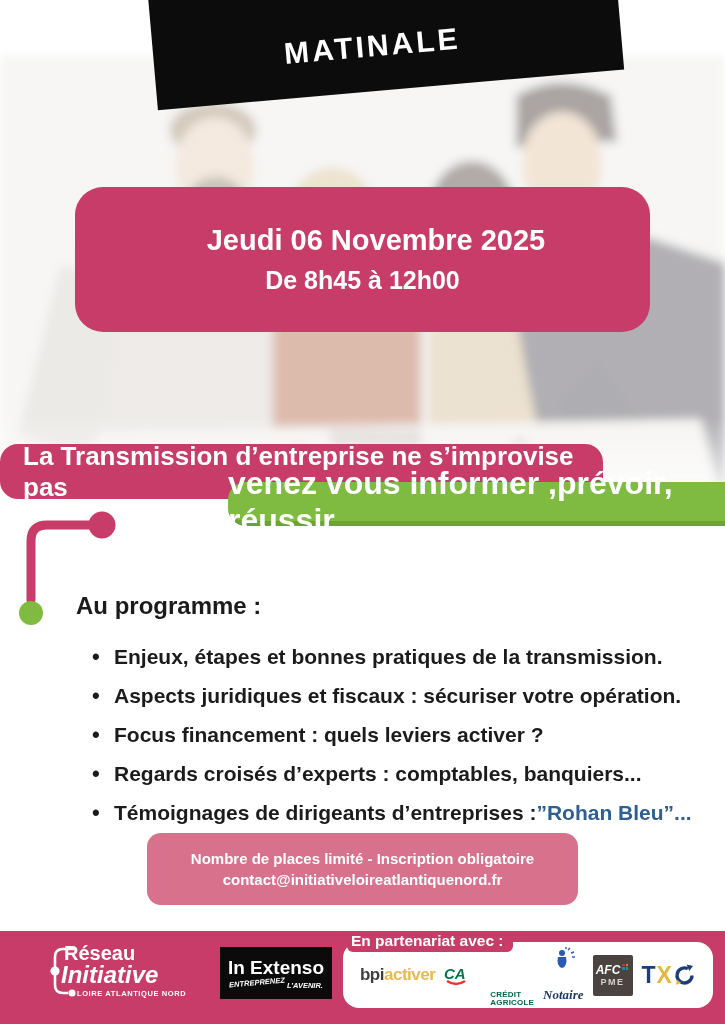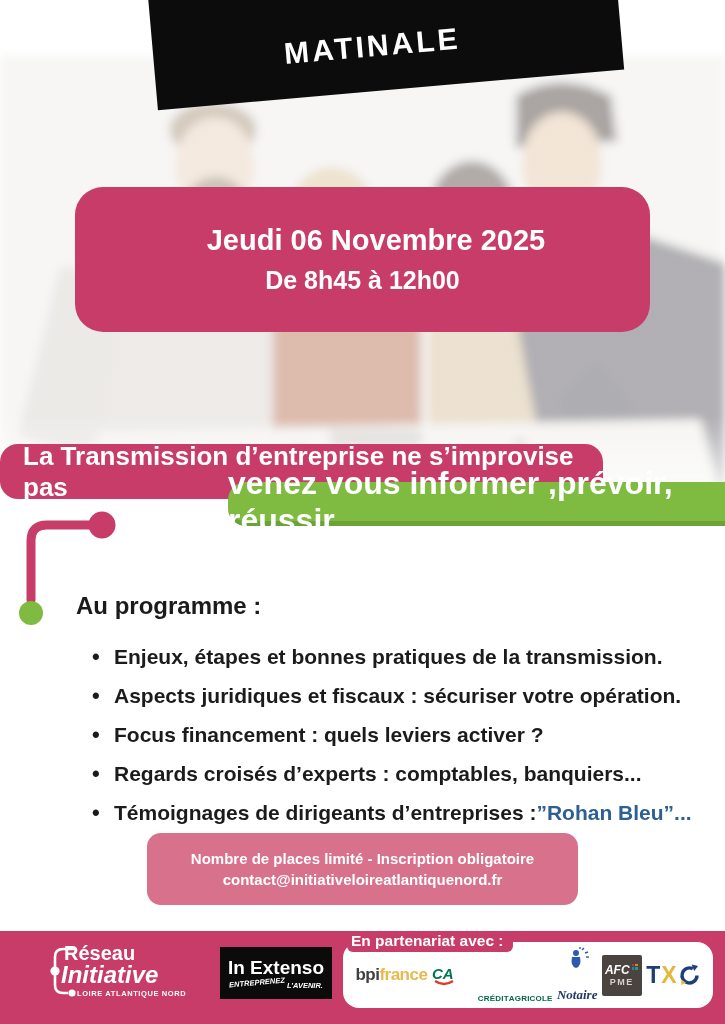--- a/index.html
+++ b/index.html
@@ -106,21 +106,21 @@
   .partners-label{
     position:absolute;left:347px;top:0px;z-index:2;
     background:var(--pink);color:#fff;font-size:15.5px;font-weight:bold;
     padding:1px 10px 2px 4px;border-radius:6px;
   }
   
   .lg{display:flex;align-items:center;}
   .bpi-b{font-size:17px;font-weight:900;color:#3f3f41;letter-spacing:-0.5px;}
   .bpi-f{font-size:17px;font-weight:900;color:#e9b94d;letter-spacing:-0.5px;}
   .ca{gap:20px;align-items:center;}
-  .ca-txt{display:flex;flex-direction:row;line-height:1.05;margin-top:48px;}
+  .ca-txt{display:flex;flex-direction:column;line-height:1.05;margin-top:48px;}
   .ca-txt span{font-size:8px;font-weight:900;color:#006848;letter-spacing:.2px;}
   .notaire{flex-direction:column;gap:0px;}
   .notaire-name{font-family:"Liberation Serif","DejaVu Serif",serif;font-style:italic;
     font-size:13px;font-weight:bold;color:#1d3766;margin-top:16px;}
   .afc{
     width:40px;height:41px;background:#4a433f;border-radius:2px;
     display:flex;flex-direction:column;align-items:center;justify-content:center;color:#fff;
   }
   .afc-top{display:flex;align-items:flex-start;gap:2px;}
   .afc-name{font-size:12px;font-weight:900;font-style:italic;line-height:1;}
@@ -240,21 +240,21 @@
         <span class="t2">L’AVENIR.</span>
       </span>
     </div>
 
     <span class="partners-label">En partenariat avec :</span>
 
     <div class="partners-box">
 
       <span class="lg">
         <span class="bpi-b">bpi</span>
-        <span class="bpi-f">france</span>
+        <span class="bpi-f">activer</span>
       </span>
 
       <span class="lg ca">
         <svg width="26" height="22" viewBox="0 0 26 22">
           <text x="0" y="15" font-size="15" font-weight="bold" font-style="italic" fill="#00774a" font-family="Liberation Sans, sans-serif">CA</text>
           <path d="M3,17 q9,6 18,0" stroke="#e03a2f" stroke-width="2.4" fill="none"></path>
         </svg>
         <span class="ca-txt">
           <span>CRÉDIT</span>
           <span>AGRICOLE</span>

